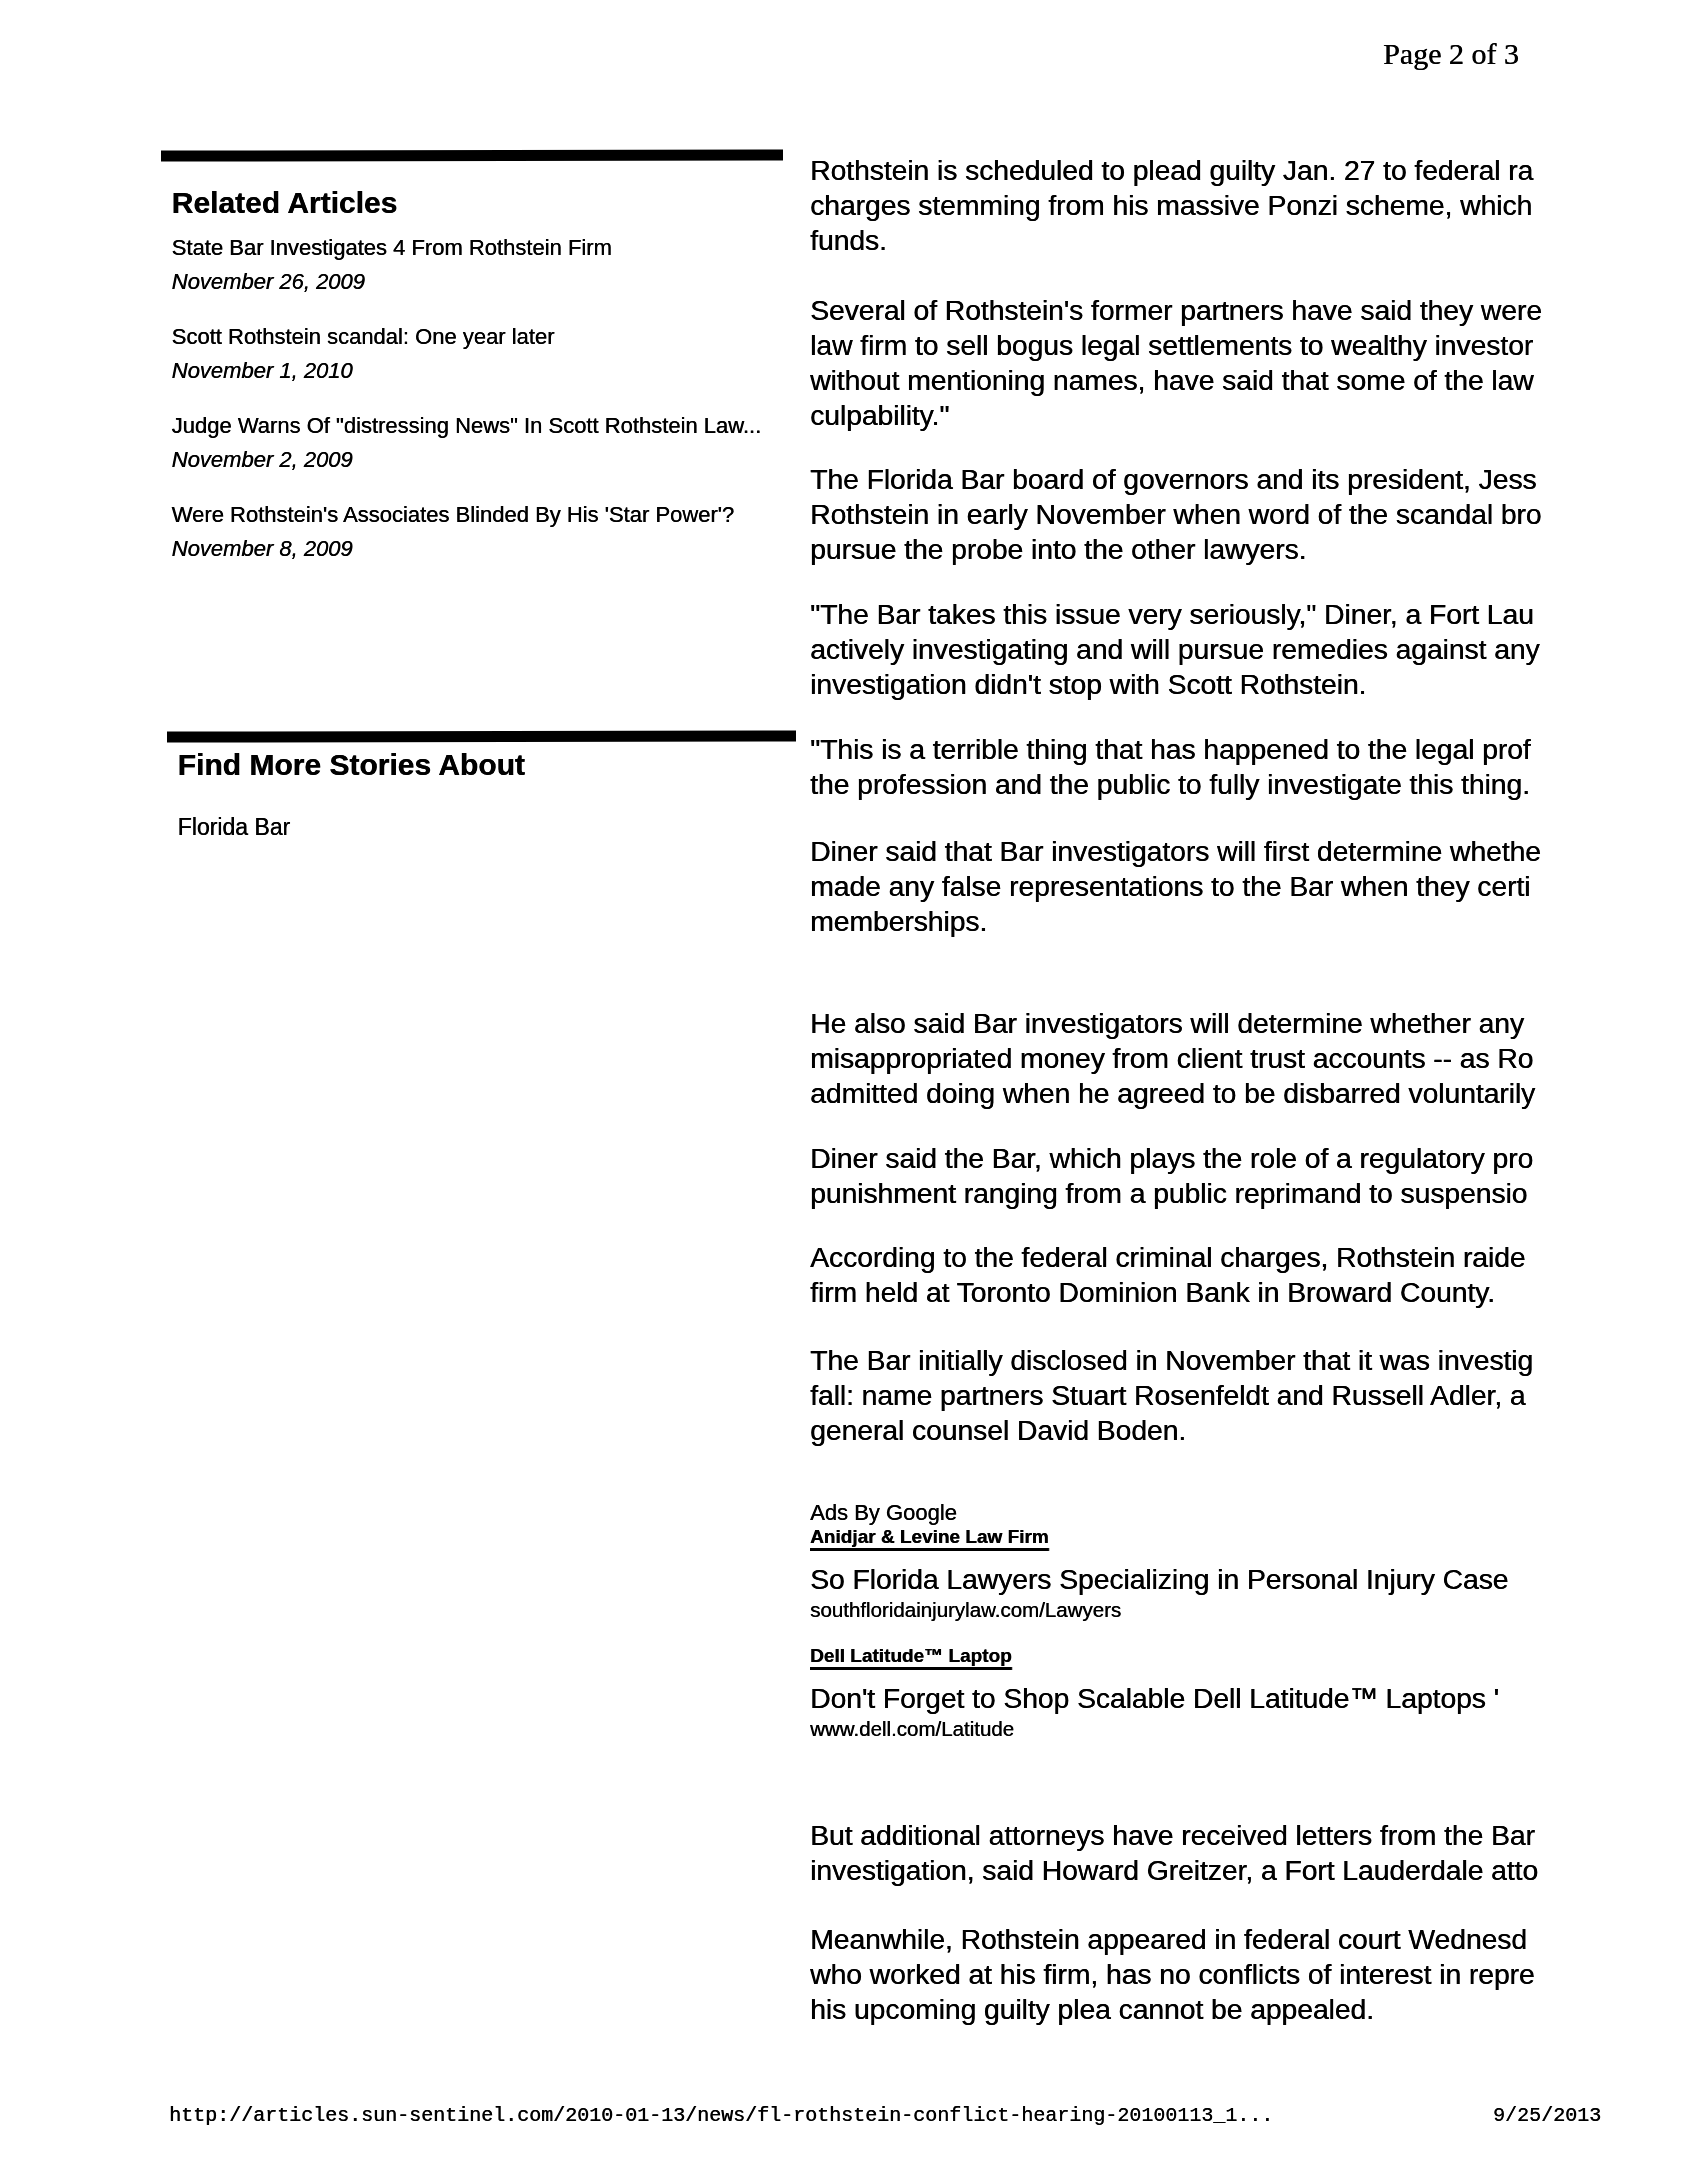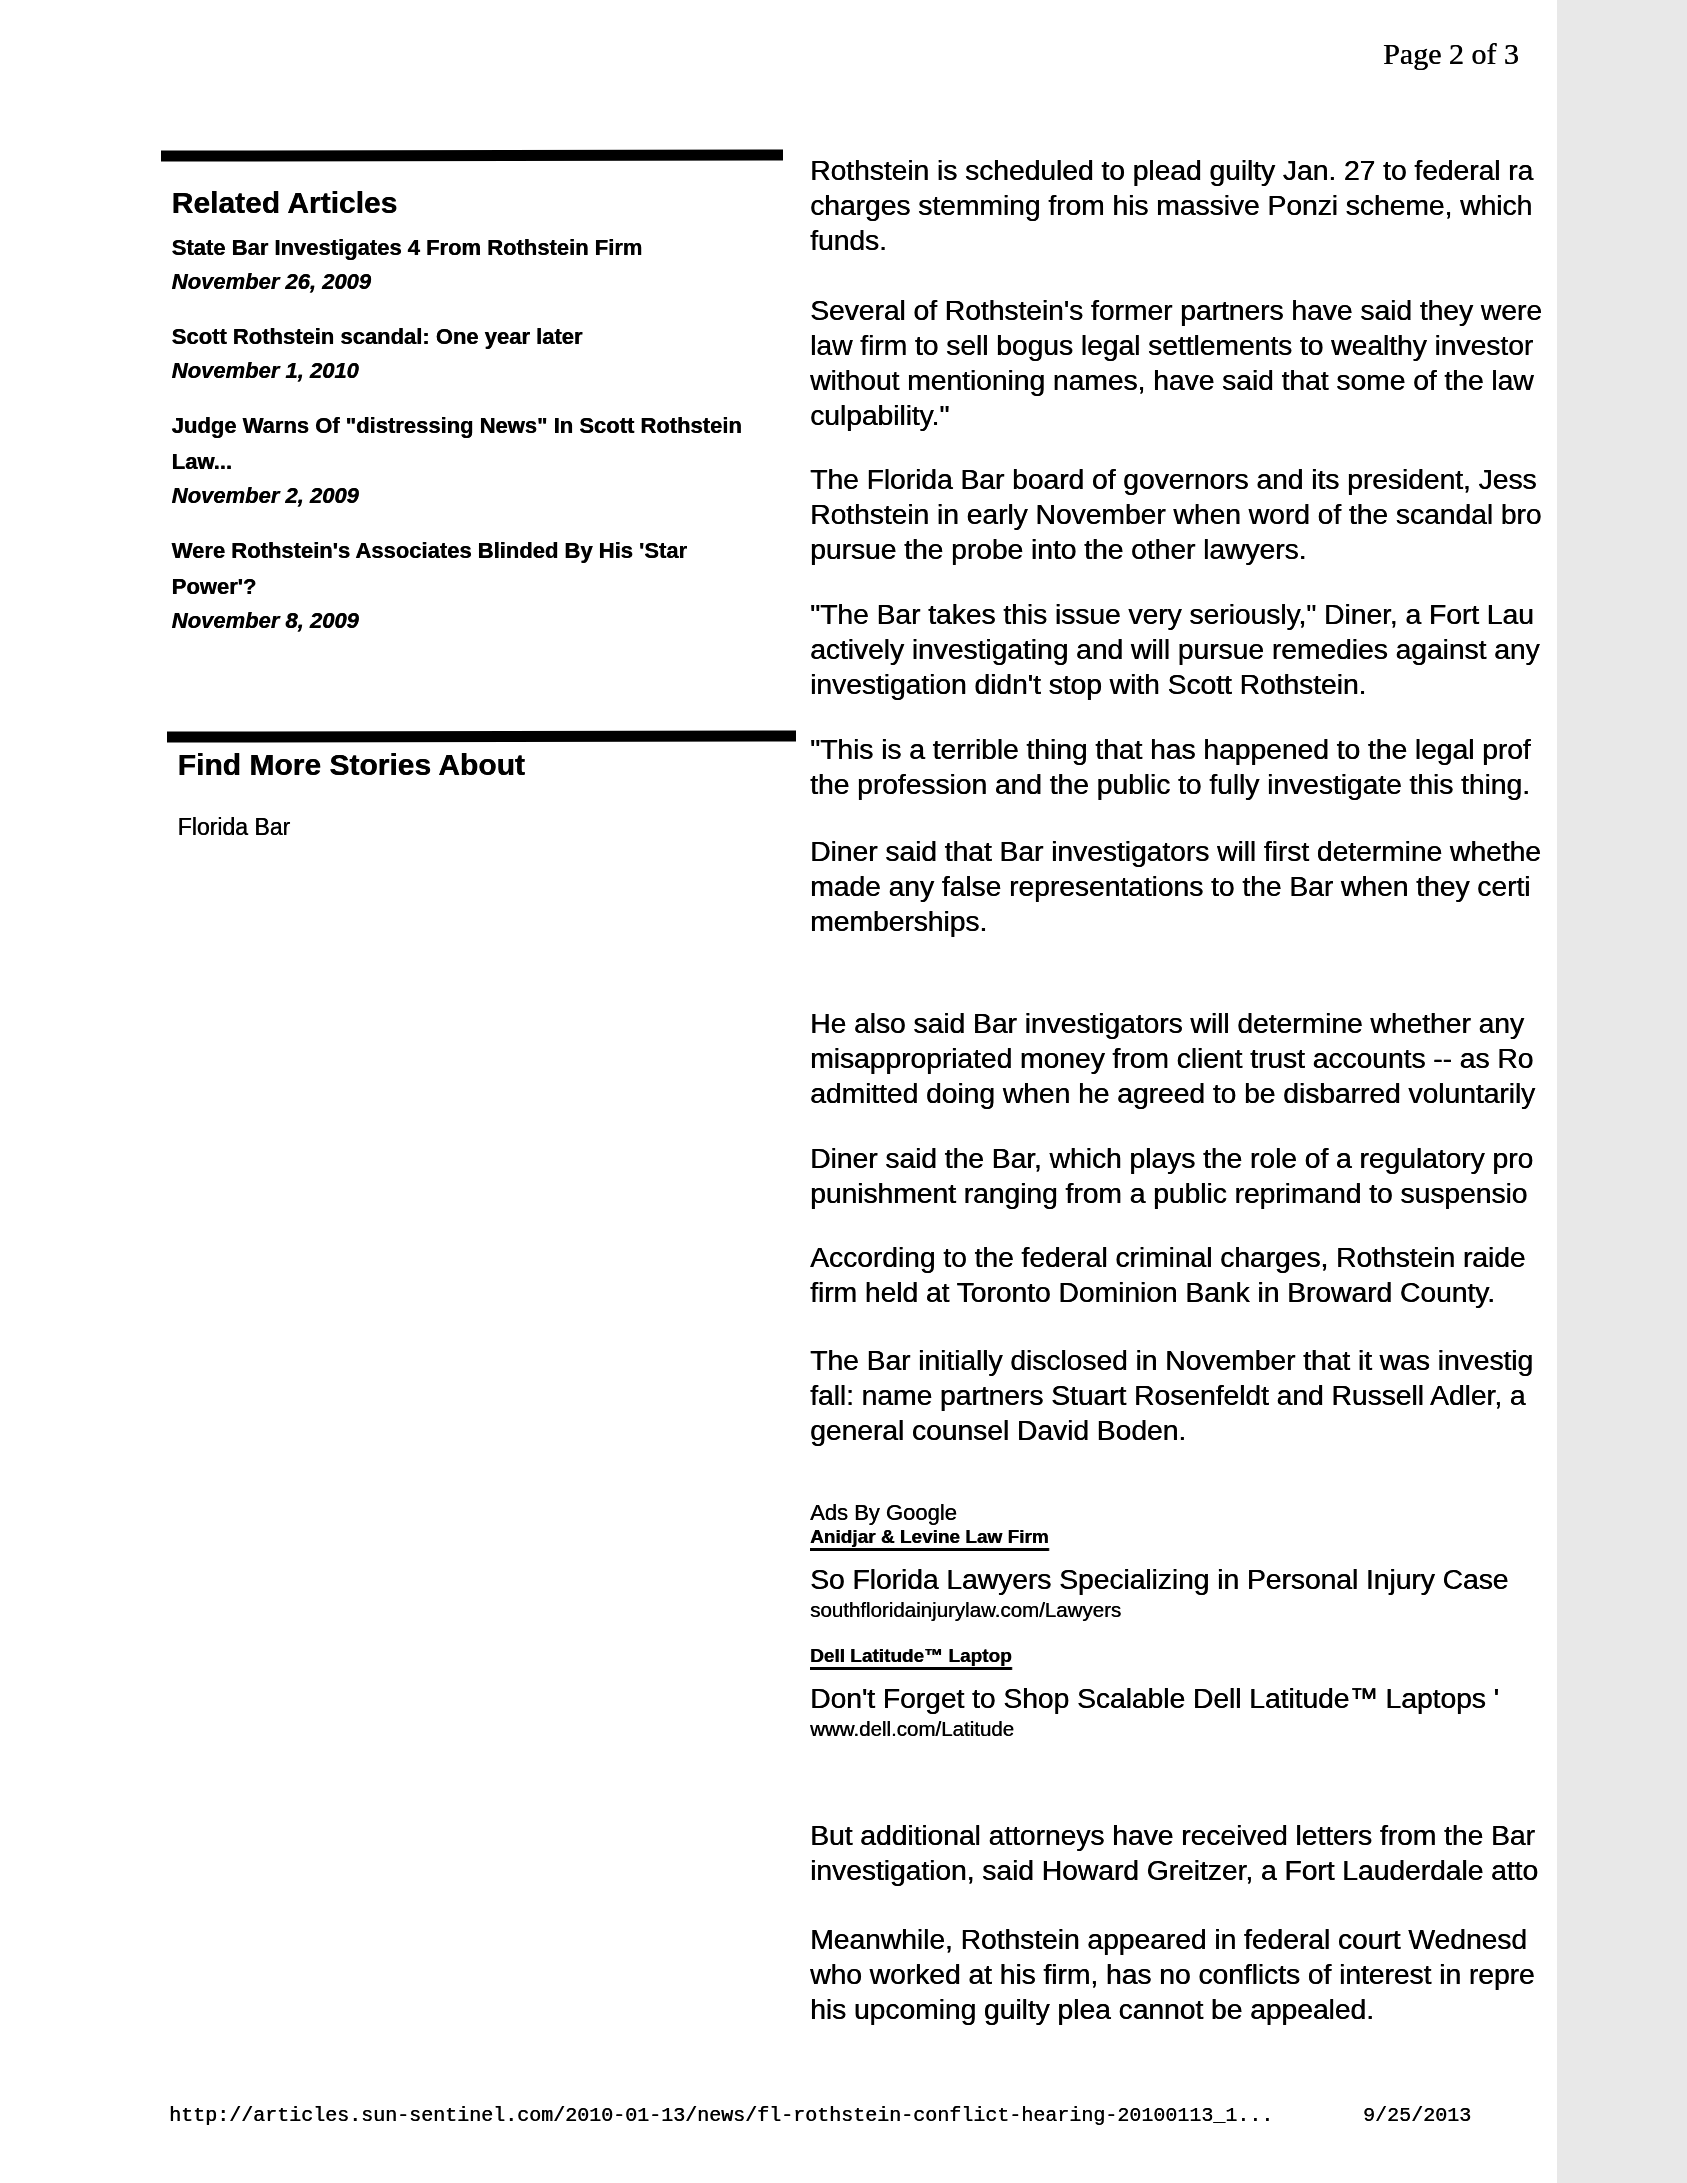--- a/index.html
+++ b/index.html
@@ -1,17 +1,17 @@
 <!DOCTYPE html>
 <html style="font-size:10.6px"><head>
 <meta charset="utf-8">
 <style>
   html,body{margin:0;padding:0;background:#e8e8e8;}
   #page{
-    position:relative;width:1557px;height:2183px;background:#ffffff;color:#000000;
+    position:relative;width:1687px;height:2183px;background:#ffffff;color:#000000;
     font-family:"Liberation Sans",sans-serif;overflow:hidden;
     text-shadow:0.4px 0 0 currentColor; 
   }
   
   #page-header{
     position:absolute;top:37px;left:1383px;
     font-family:"Liberation Serif",serif;font-size:30px;white-space:nowrap;
   }
   #page-footer{
     position:absolute;top:2104px;left:169px;right:86px;
@@ -19,21 +19,21 @@
     font-family:Liberation Mono, monospace;font-size:20px;white-space:nowrap;
   }
   
   .rule{background:#000;height:10.6px;width:622px;transform:rotate(-0.10deg);}
   .rule-wide{width:629px;}
   .side-h{font-size:30px;font-weight:bold;margin:25px 0 0 10.6px;line-height:34px;}
   #related-box{position:absolute;left:161px;top:150px;width:627px;}
   #findmore-box{position:absolute;left:167px;top:731px;width:630px;}
   #findmore-box .side-h{margin-top:6px;}
   #related-list{margin:10.6px 0 0 10.6px;}
-  .rel-item{margin:8px 0 21px 0;font-weight:bold;}
+  .rel-item{margin:8px 0 21px 0;}
   .rel-title{font-size:22px;line-height:36px;width:599px;}
   .rel-date{font-size:22px;line-height:32px;font-style:italic;}
   #topic-list{margin:30px 0 0 10.6px;}
   .topic{font-size:23px;line-height:30px;}
   
   #article{
     position:absolute;left:810px;top:0;width:877px;height:2183px;overflow:hidden;
   }
   .para{position:absolute;left:0;width:100%;}
   .line{white-space:nowrap;font-size:28.4px;line-height:35px;height:35px;letter-spacing:-0.1px;}

